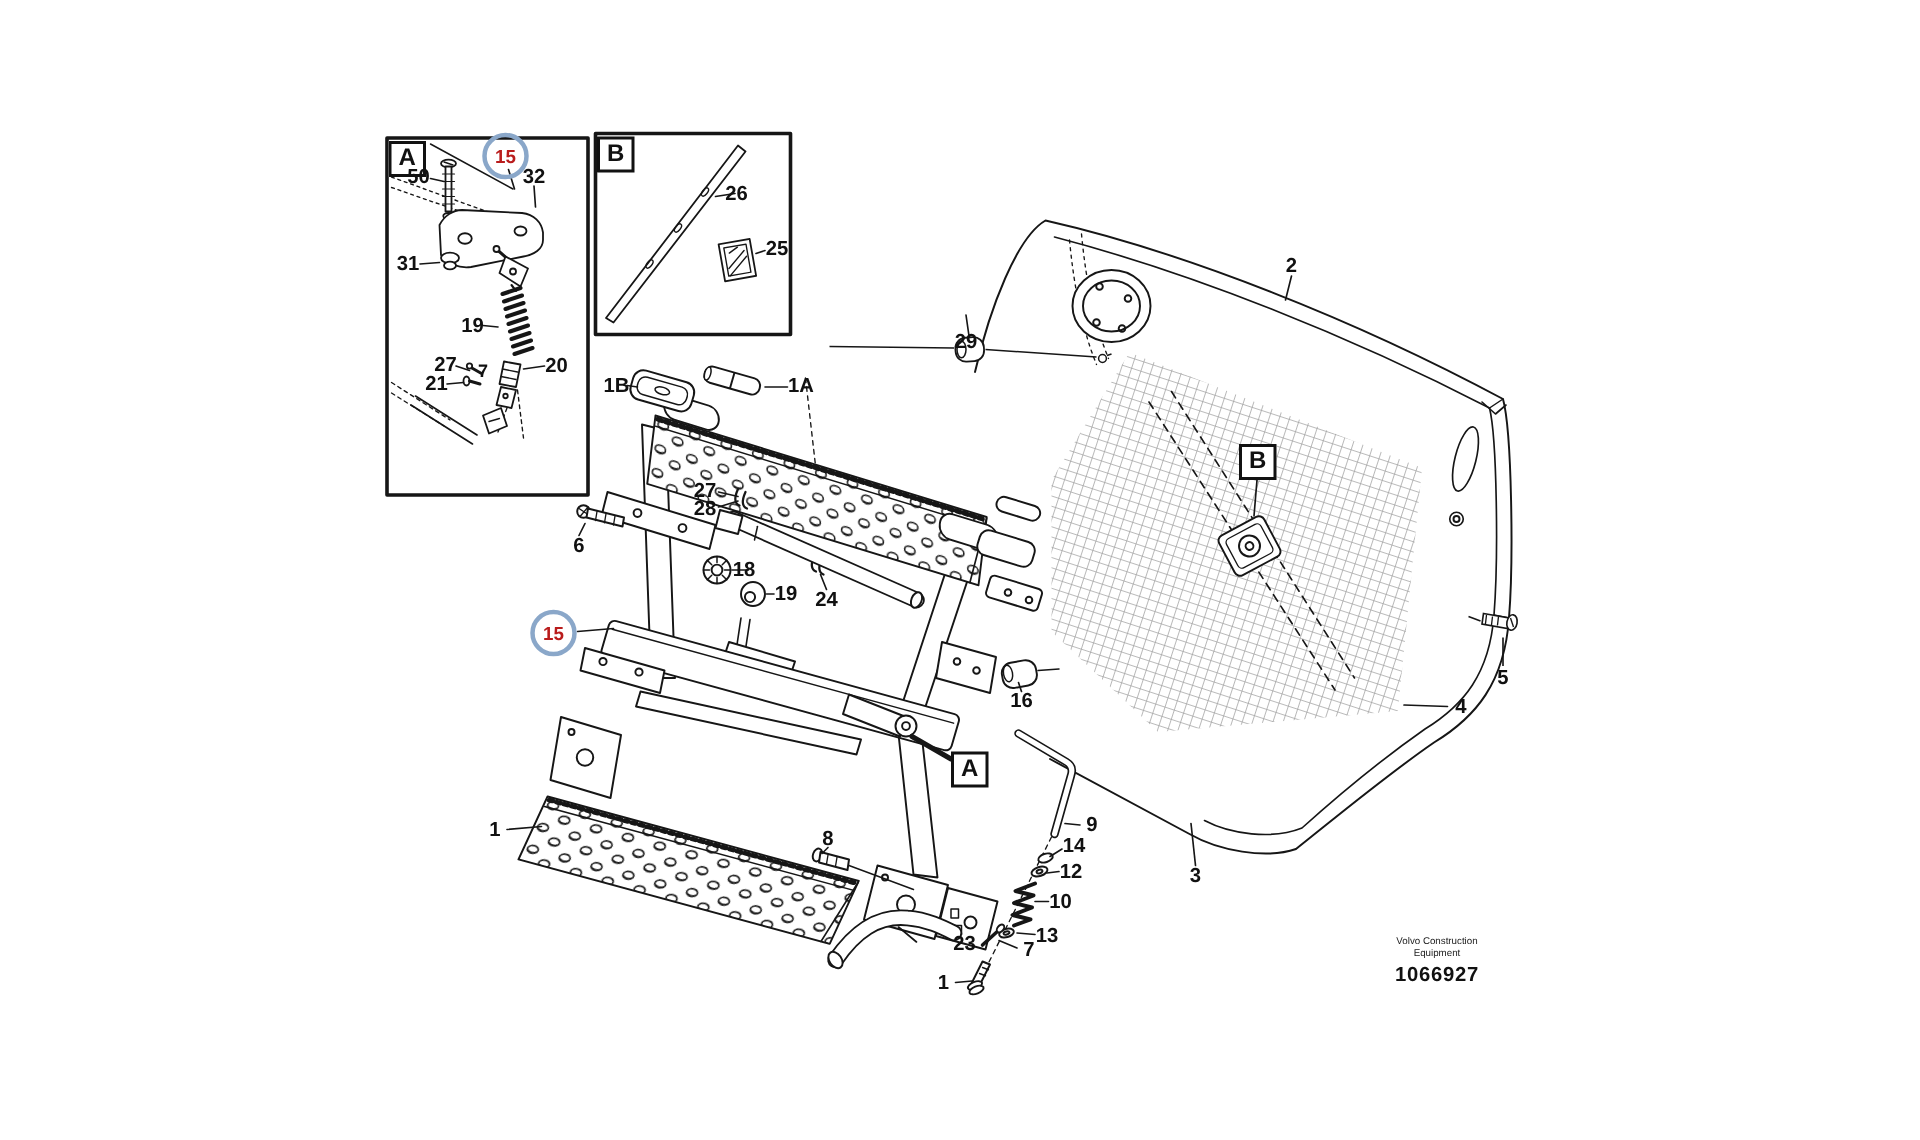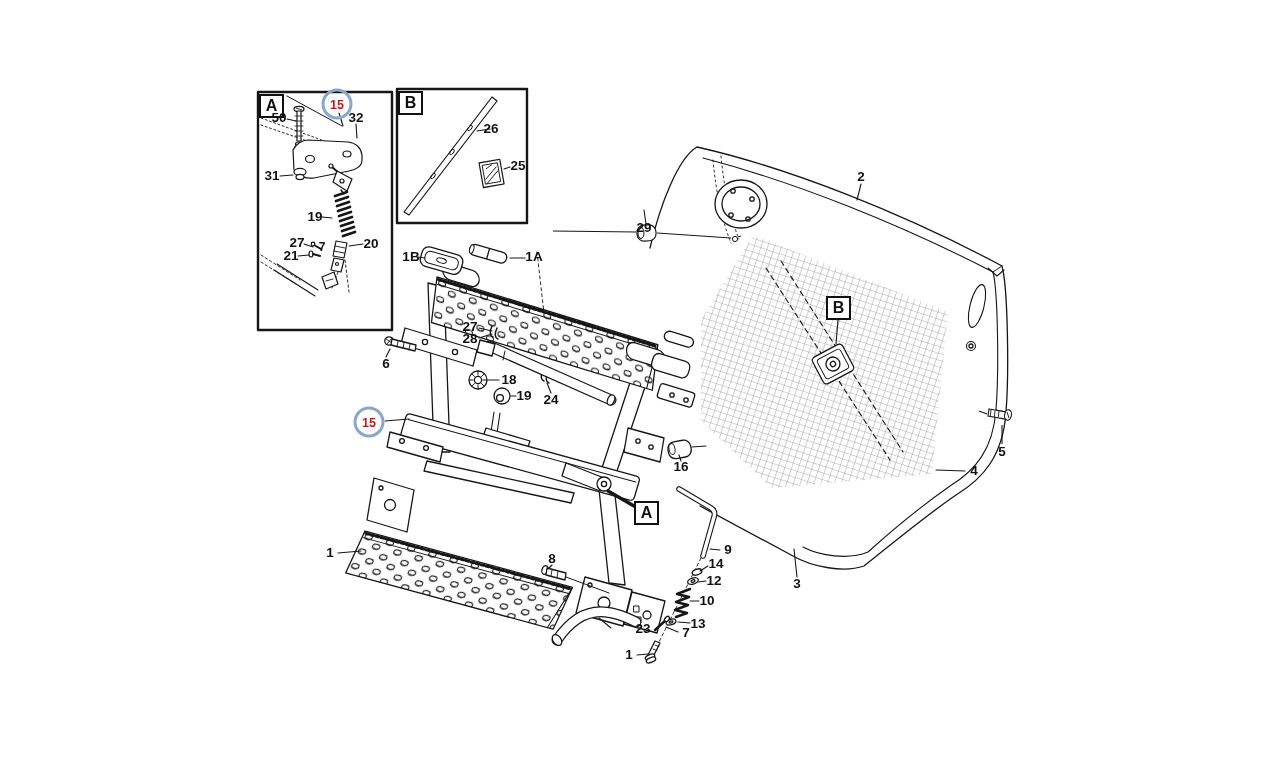--- a/index.html
+++ b/index.html
@@ -394,31 +394,38 @@
 <div class="callout" style="left:686px;top:633px;">7</div>
 <div class="callout" style="left:552px;top:559px;">8</div>
 <div class="callout" style="left:728px;top:550px;">9</div>
 <div class="callout" style="left:707px;top:601px;">10</div>
 <div class="callout" style="left:629px;top:655px;">1</div>
 <div class="callout" style="left:714px;top:581px;">12</div>
 <div class="callout" style="left:698px;top:624px;">13</div>
 <div class="callout" style="left:716px;top:564px;">14</div>
 <div class="callout" style="left:681px;top:467px;">16</div>
 <div class="callout" style="left:524px;top:396px;">19</div>
-<div class="callout" style="left:509px;top:380px;">18</div>
+<div class="callout" style="left:496px;top:380px;">18</div>
 <div class="callout" style="left:619px;top:629px;margin-left:24px;">23</div>
 <div class="callout" style="left:551px;top:400px;">24</div>
 <div class="callout" style="left:470px;top:327px;">27</div>
 <div class="callout" style="left:470px;top:339px;">28</div>
 <div class="callout" style="left:644px;top:204px;margin-top:24px;">29</div>
 <div class="callout" style="left:279px;top:118px;">50</div>
 <div class="callout" style="left:272px;top:176px;">31</div>
 <div class="callout" style="left:356px;top:118px;text-align:center;">32</div>
 <div class="callout" style="left:315px;top:217px;">19</div>
 <div class="callout" style="left:371px;top:244px;">20</div>
 <div class="callout" style="left:291px;top:256px;">21</div>
 <div class="callout" style="left:297px;top:243px;">27</div>
 <div class="callout small" style="left:322px;top:247px;">7</div>
 <div class="callout" style="left:491px;top:129px;">26</div>
 <div class="callout" style="left:518px;top:166px;">25</div>
 
-
+<div class="footer">
+  <div class="brand">
+    <div>Volvo Construction</div>
+    <div>Equipment</div>
+  </div>
+  <div class="docnum">1066927</div>
 </div>
 
+</div>
+
 </body></html>

